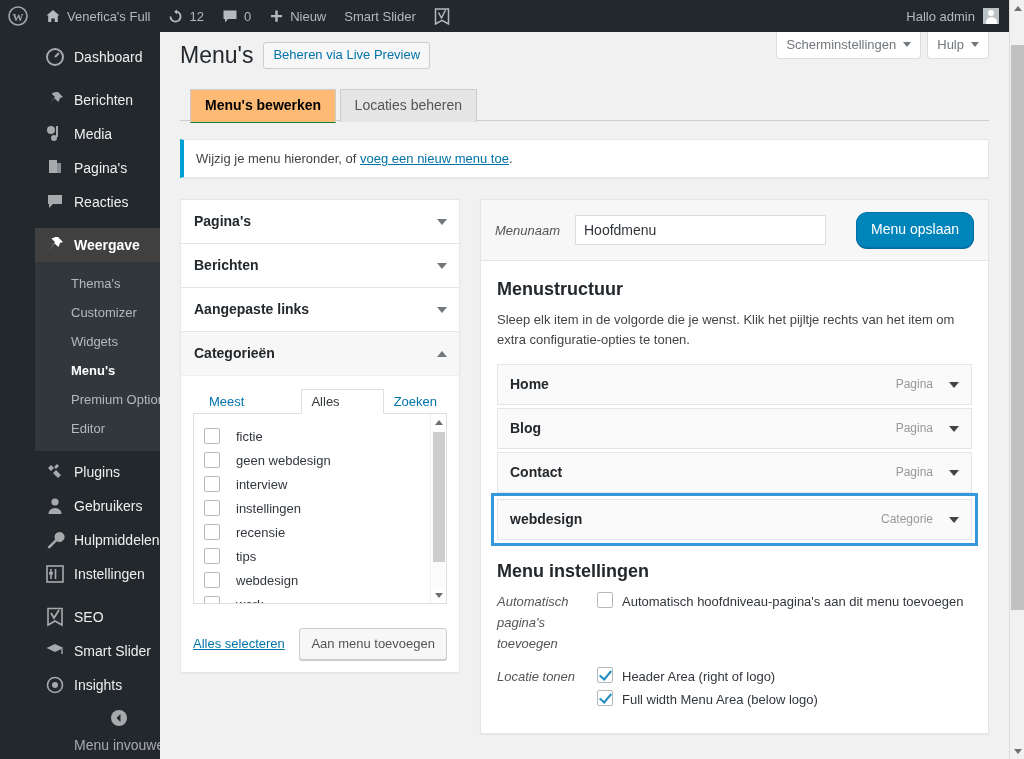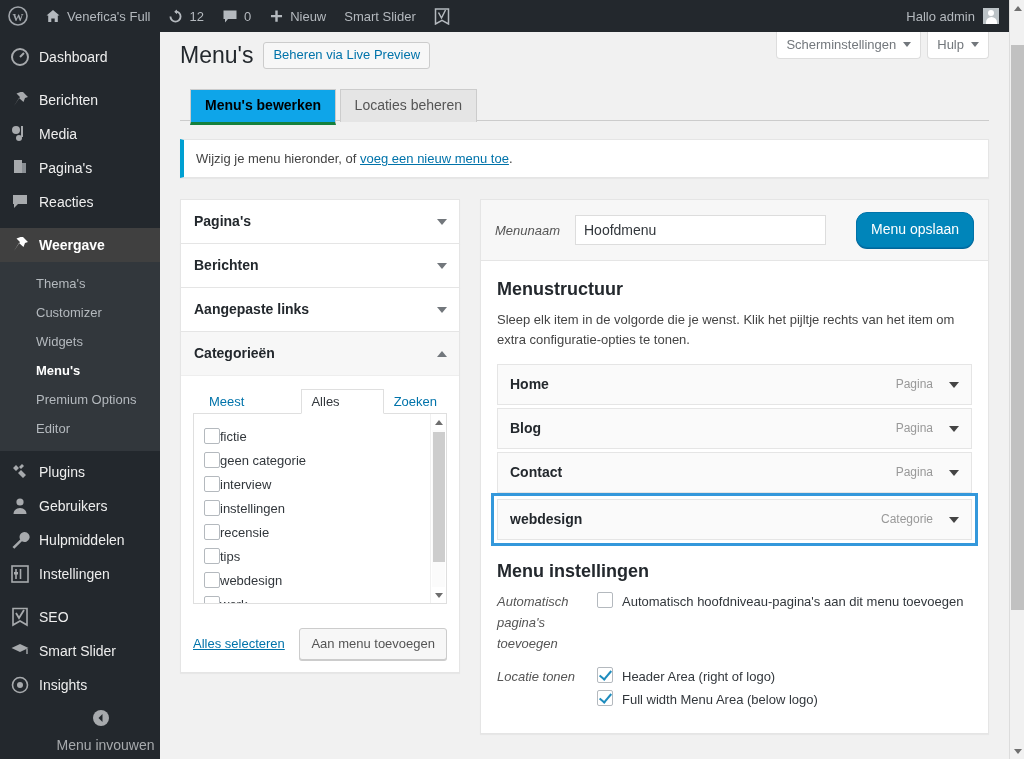--- a/index.html
+++ b/index.html
@@ -38,20 +38,21 @@
     content: ''; position: absolute; left: 2.5px; top: 9px;
     width: 11px; height: 8px; border-radius: 6px 6px 0 0; background: #fff;
   }
   svg.abicon { display: block; }
 
   
   #sidebar {
     position: absolute; top: 32px; left: 0; width: 192px; height: 727px;
     background: #23282d;
     font-size: 14px;
+    padding-left: 35px;
   }
   .menu-top { background: #23282d; }
   .m-item {
     position: relative; display: flex; align-items: center;
     height: 34px; padding-left: 10px; color: #eee;
     font-size: 14px; line-height: 34px;
   }
   .m-item .mlabel { padding-left: 9px; }
   .m-sep { height: 9px; }
   .m-item.active {
@@ -107,21 +108,21 @@
   .nav-tab-wrapper {
     border-bottom: 1px solid #ccc; margin-top: 14px;
     padding-left: 10px; height: 33px; position: relative;
   }
   .nav-tab {
     display: inline-block; border: 1px solid #ccc; border-bottom: none;
     background: #e5e5e5; color: #555; font-size: 14px;
     padding: 6px 14px 7px 14px; margin-right: -1px;
     position: relative; top: 1px; line-height: 19px;
   }
-  .nav-tab-active { background: #0ea5e9; color: #000; font-weight: 600; border-bottom: 3px solid #15803d; }
+  .nav-tab-active { background: #fdba74; color: #000; font-weight: 600; border-bottom: 1px solid #15803d; }
 
   .notice {
     background: #fff; border-left: 4px solid #00a0d2;
     border-top: 1px solid #e5e5e5; border-right: 1px solid #e5e5e5; border-bottom: 1px solid #e5e5e5;
     padding: 11px 12px; margin-top: 18px; font-size: 13px; color: #444;
     box-shadow: 0 1px 1px rgba(0,0,0,.04);
   }
   .notice a { color: #0073aa; text-decoration: underline; }
 
   
@@ -155,21 +156,21 @@
   .cat-tab.active {
     background: #fff; border-color: #dfdfdf; color: #32373c;
     border-bottom: 1px solid #fff;
   }
 
   .cat-list {
     border: 1px solid #dfdfdf; border-top: none;
     height: 190px; position: relative; background: #fff;
     padding: 10px 0 0 10px; overflow: hidden;
   }
-  .cat-row { display: flex; align-items: center; gap: 0; height: 24px; font-size: 13px; color: #32373c; }
+  .cat-row { display: flex; align-items: center; gap: 16px; height: 24px; font-size: 13px; color: #32373c; }
   .cbx {
     width: 16px; height: 16px; border: 1px solid #b4b9be; background: #fff;
     border-radius: 2px; flex: none; position: relative;
   }
   .cbx.checked::after {
     content: ''; position: absolute; left: 4px; top: 0px;
     width: 5px; height: 10px; border: solid #1e8cbe;
     border-width: 0 2px 2px 0; transform: rotate(40deg);
   }
   
@@ -538,21 +539,21 @@
                 <a class="cat-tab">Zoeken</a>
               </div>
 
               <div class="cat-list">
                 <div class="cat-row">
                   <span class="cbx"></span>
                   <span>fictie</span>
                 </div>
                 <div class="cat-row">
                   <span class="cbx"></span>
-                  <span>geen categorie</span>
+                  <span>geen webdesign</span>
                 </div>
                 <div class="cat-row">
                   <span class="cbx"></span>
                   <span>interview</span>
                 </div>
                 <div class="cat-row">
                   <span class="cbx"></span>
                   <span>instellingen</span>
                 </div>
                 <div class="cat-row">

